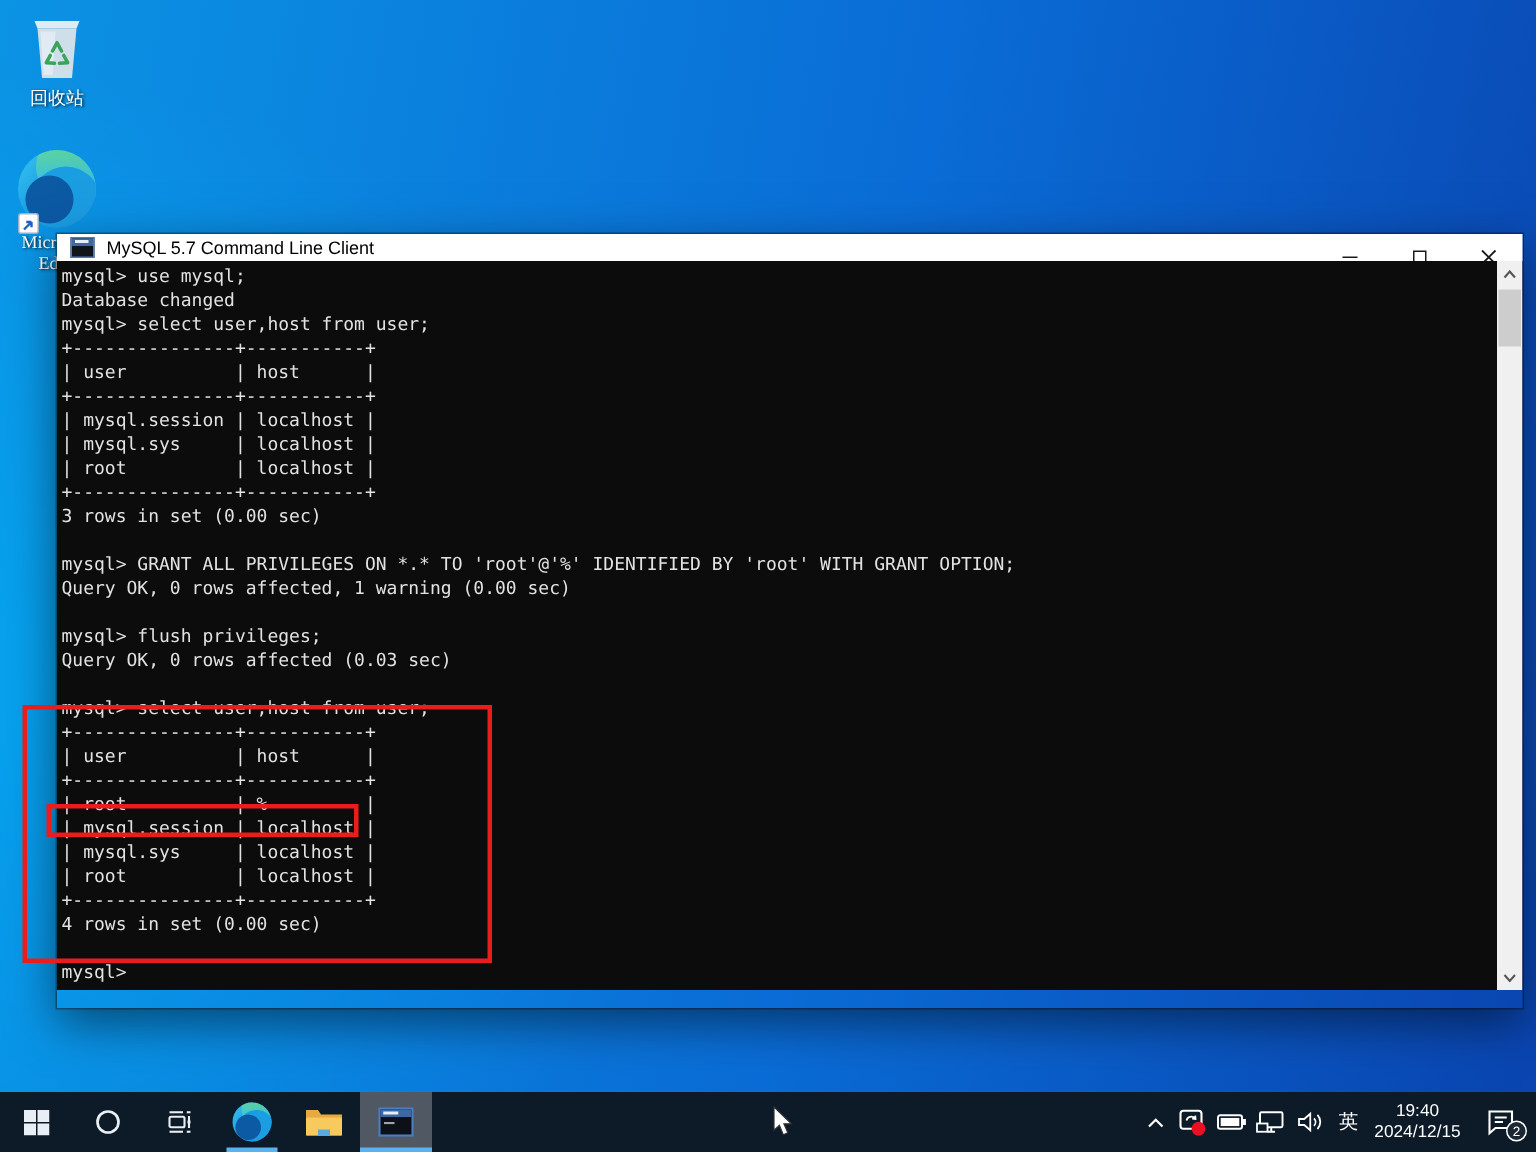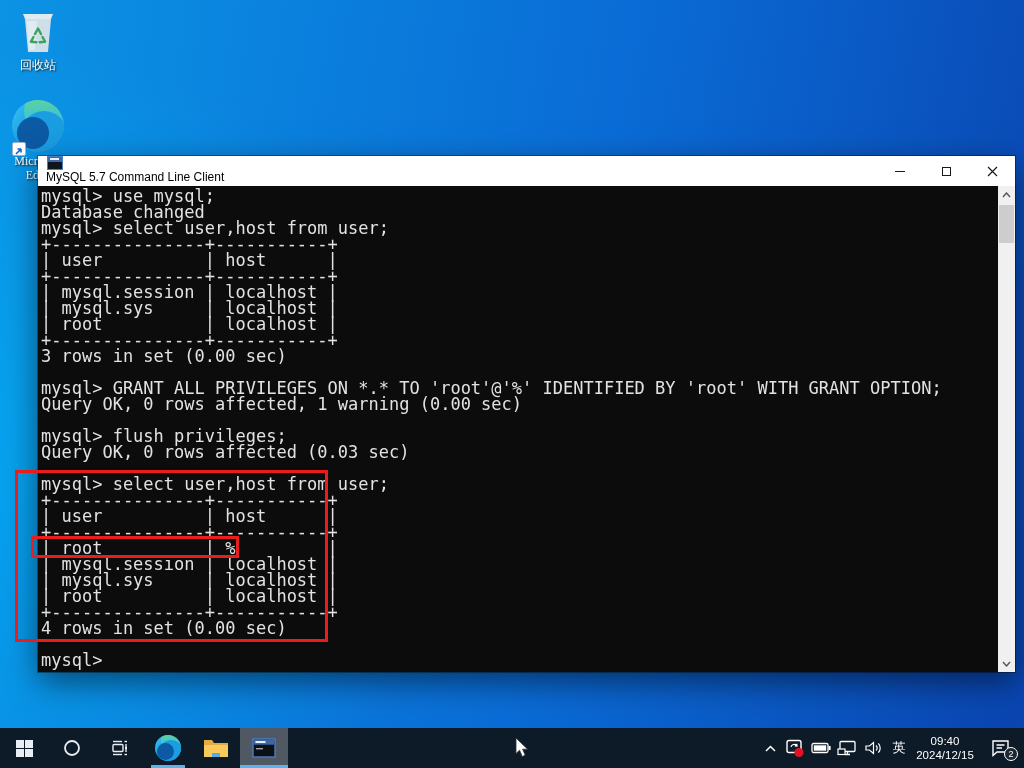--- a/index.html
+++ b/index.html
@@ -27,39 +27,39 @@
     background:#fff; border:1px solid #9db4c8; border-radius:2px;
   }
 
   
   #mysql-window {
     position:absolute; left:38px; top:156px; width:977px; height:516px;
     box-shadow:0 10px 30px rgba(0,0,0,.5); outline:1px solid rgba(0,0,0,.35);
     z-index:5;
   }
   .titlebar {
-    position:relative; height:30px; background:#ffffff; display:flex; align-items:flex-start;flex-direction:column;
+    position:relative; height:18px; background:#ffffff; display:flex; align-items:center;
   }
   .titlebar .app-icon { margin-left:9px; width:16px; height:14px; position:relative;
     background:#10151c; border:1px solid #4a7ec2; }
   .titlebar .app-icon::before { content:""; position:absolute; left:0; top:0; right:0; height:5px; background:#3f67a5; }
   .titlebar .app-icon::after { content:""; position:absolute; left:2px; top:1px; width:9px; height:2px; background:#e8eef5; }
   .titlebar .title { margin-left:8px; font-size:12px; color:#000; }
   .win-controls { position:absolute; right:0; top:0; height:30px; display:flex; }
   .win-btn { width:46px; height:30px; display:flex; align-items:center; justify-content:center; }
   .glyph-min { width:10px; height:1px; background:#1a1a1a; }
   .glyph-max { width:9px; height:9px; border:1px solid #1a1a1a; }
 
   .terminal {
     position:relative; width:100%; height:486px; background:#0c0c0c; overflow:hidden;
   }
   .terminal pre {
     position:absolute; left:3px; top:2px;
     font-family:"DejaVu Sans Mono", monospace;
-    font-size:17px; line-height:16px; color:#e2e2e2; white-space:pre;
+    font-size:12px; line-height:16px; color:#e2e2e2; white-space:pre;
   }
 
   
   .scrollbar {
     position:absolute; right:0; top:0; width:17px; height:486px; background:#f0f0f0;
   }
   .sb-arrow { position:absolute; left:0; width:17px; height:17px; display:flex; align-items:center; justify-content:center; }
   .sb-up { top:0; } .sb-down { bottom:0; }
   .sb-thumb { position:absolute; left:1px; top:19px; width:15px; height:38px; background:#cdcdcd; }
 
@@ -288,21 +288,21 @@
       </div>
       <div class="tray-item" style="width:26px">
         <svg width="22" height="22" viewBox="0 0 22 22">
           <path d="M4 9 H7.5 L11.5 5.5 V16.5 L7.5 13 H4 Z" stroke="#fff" stroke-width="1.2" fill="none"></path>
           <path d="M14 8.5 a3.6 3.6 0 0 1 0 5 M16.3 6.3 a6.8 6.8 0 0 1 0 9.4" stroke="#fff" stroke-width="1.2" fill="none"></path>
         </svg>
       </div>
       <div class="tray-item ime">英</div>
       <div class="tray-item clock">
         <div>
-          <div>09:40</div>
+          <div>19:40</div>
           <div>2024/12/15</div>
         </div>
       </div>
       <div class="tray-item notif">
         <svg width="24" height="22" viewBox="0 0 24 22">
           <path d="M4 4 h15 v11 h-11 l-4 3.5 z" stroke="#fff" stroke-width="1.4" fill="none"></path>
           <path d="M7.5 8 H15.5 M7.5 11 H13" stroke="#fff" stroke-width="1.3"></path>
         </svg>
         <div class="notif-badge">2</div>
       </div>

